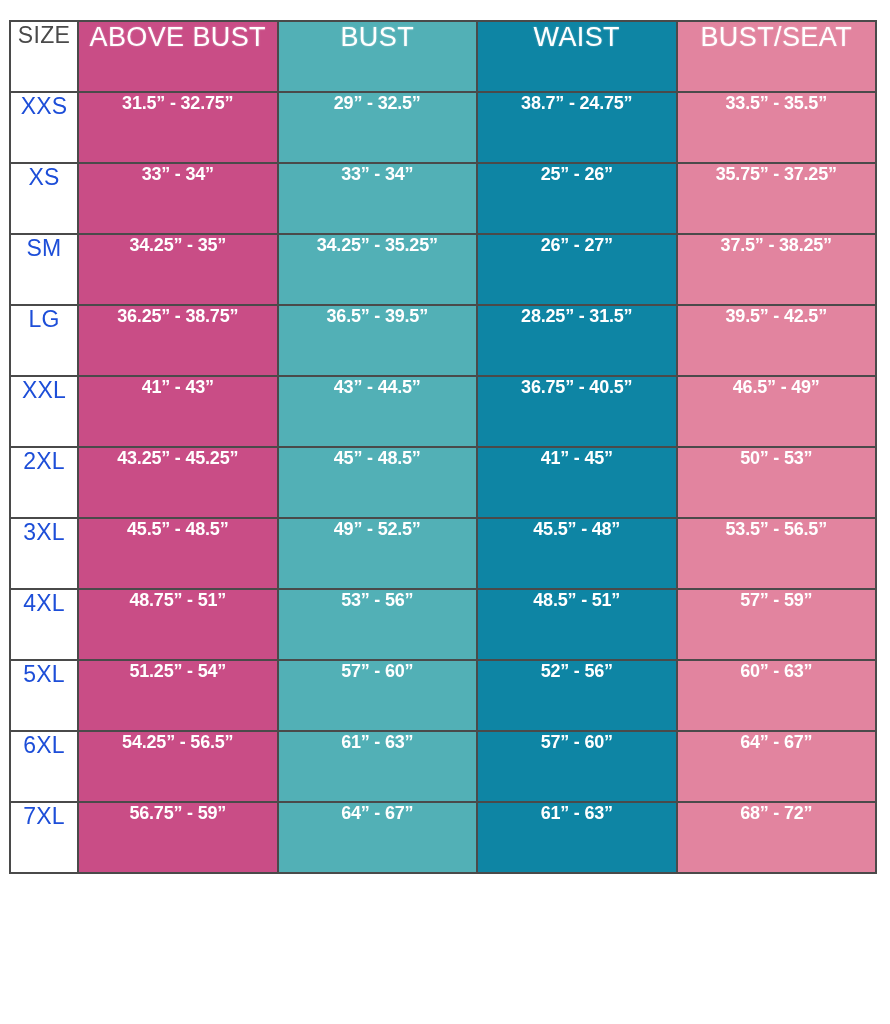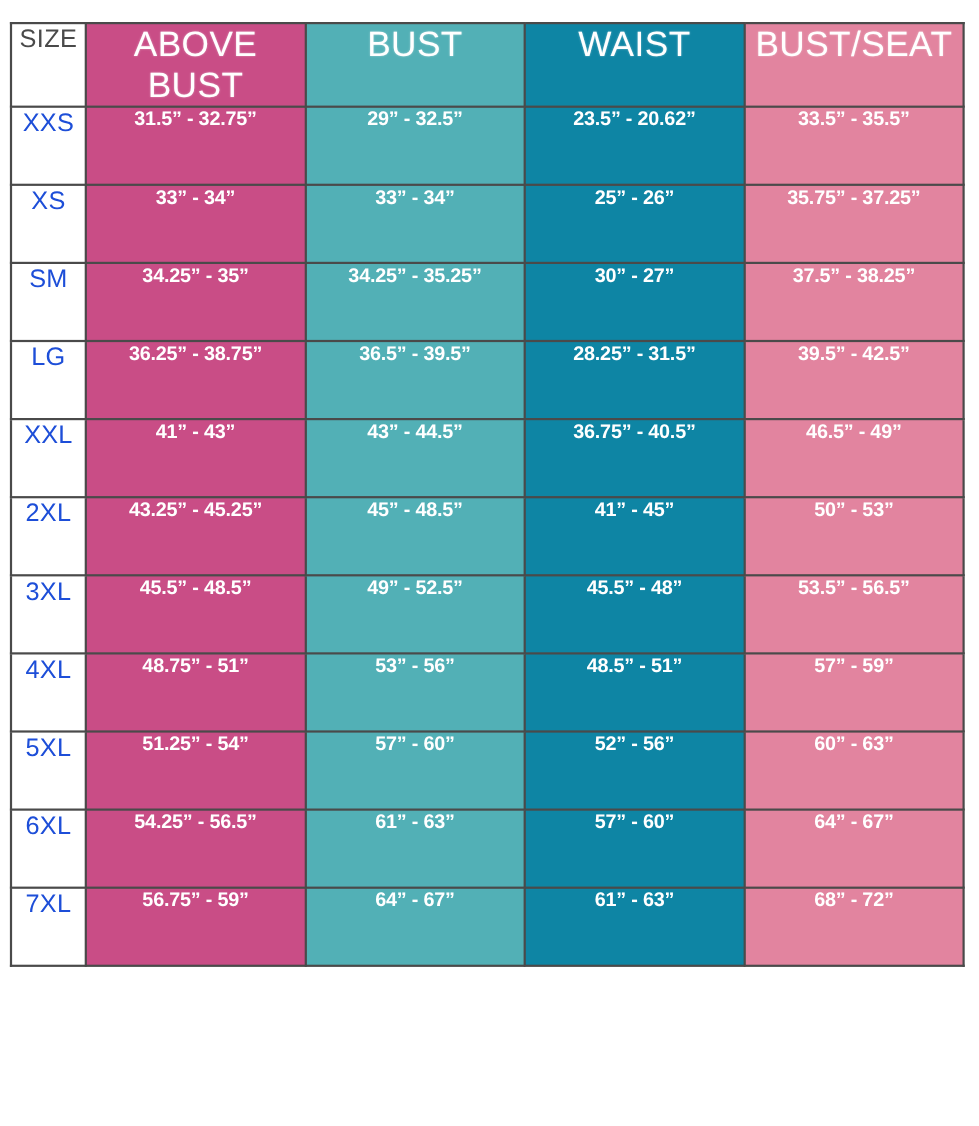--- a/index.html
+++ b/index.html
@@ -43,21 +43,21 @@
     color: #4a4a4a;
     font-size: 23px;
     font-weight: 400;
     letter-spacing: 0.3px;
     padding-top: 13px;
     box-sizing: border-box;
   }
   .hdr-data {
     height: 71px;
     color: #ffffff;
-    font-size: 32px;
+    font-size: 27px;
     font-weight: 400;
     letter-spacing: 0.4px;
     padding-top: 10px;
     box-sizing: border-box;
     text-shadow: 0 0 2px rgba(255,255,255,0.45);
   }
 
   
   .size-cell {
     height: 71px;
@@ -106,35 +106,35 @@
       <th class="hdr-data col-bust">BUST</th>
       <th class="hdr-data col-waist">WAIST</th>
       <th class="hdr-data col-hips">BUST/SEAT</th>
     </tr>
   </thead>
   <tbody id="chart-body">
       <tr>
         <td class="size-cell">XXS</td>
         <td class="m-cell col-abovebust">31.5” - 32.75”</td>
         <td class="m-cell col-bust">29” - 32.5”</td>
-        <td class="m-cell col-waist">23.5” - 20.62”</td>
+        <td class="m-cell col-waist">38.7” - 24.75”</td>
         <td class="m-cell col-hips">33.5” - 35.5”</td>
       </tr>
       <tr>
         <td class="size-cell">XS</td>
         <td class="m-cell col-abovebust">33” - 34”</td>
         <td class="m-cell col-bust">33” - 34”</td>
         <td class="m-cell col-waist">25” - 26”</td>
         <td class="m-cell col-hips">35.75” - 37.25”</td>
       </tr>
       <tr>
         <td class="size-cell">SM</td>
         <td class="m-cell col-abovebust">34.25” - 35”</td>
         <td class="m-cell col-bust">34.25” - 35.25”</td>
-        <td class="m-cell col-waist">30” - 27”</td>
+        <td class="m-cell col-waist">26” - 27”</td>
         <td class="m-cell col-hips">37.5” - 38.25”</td>
       </tr>
       <tr>
         <td class="size-cell">LG</td>
         <td class="m-cell col-abovebust">36.25” - 38.75”</td>
         <td class="m-cell col-bust">36.5” - 39.5”</td>
         <td class="m-cell col-waist">28.25” - 31.5”</td>
         <td class="m-cell col-hips">39.5” - 42.5”</td>
       </tr>
       <tr>

